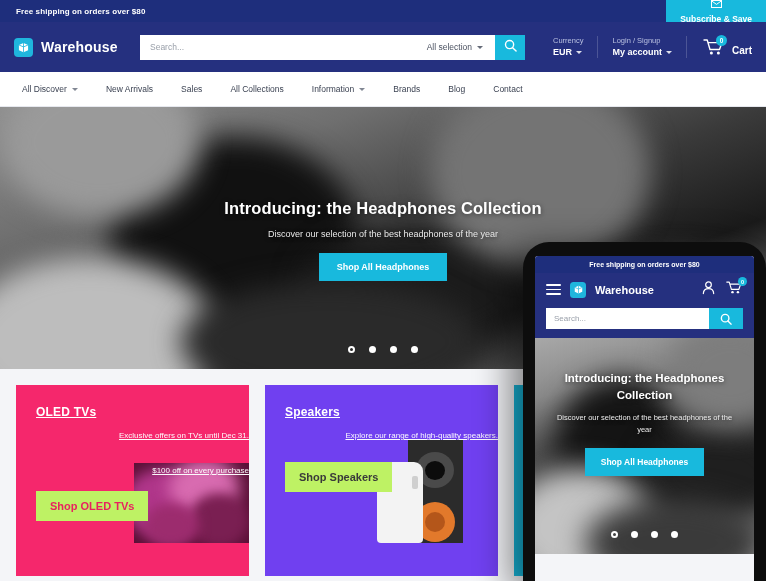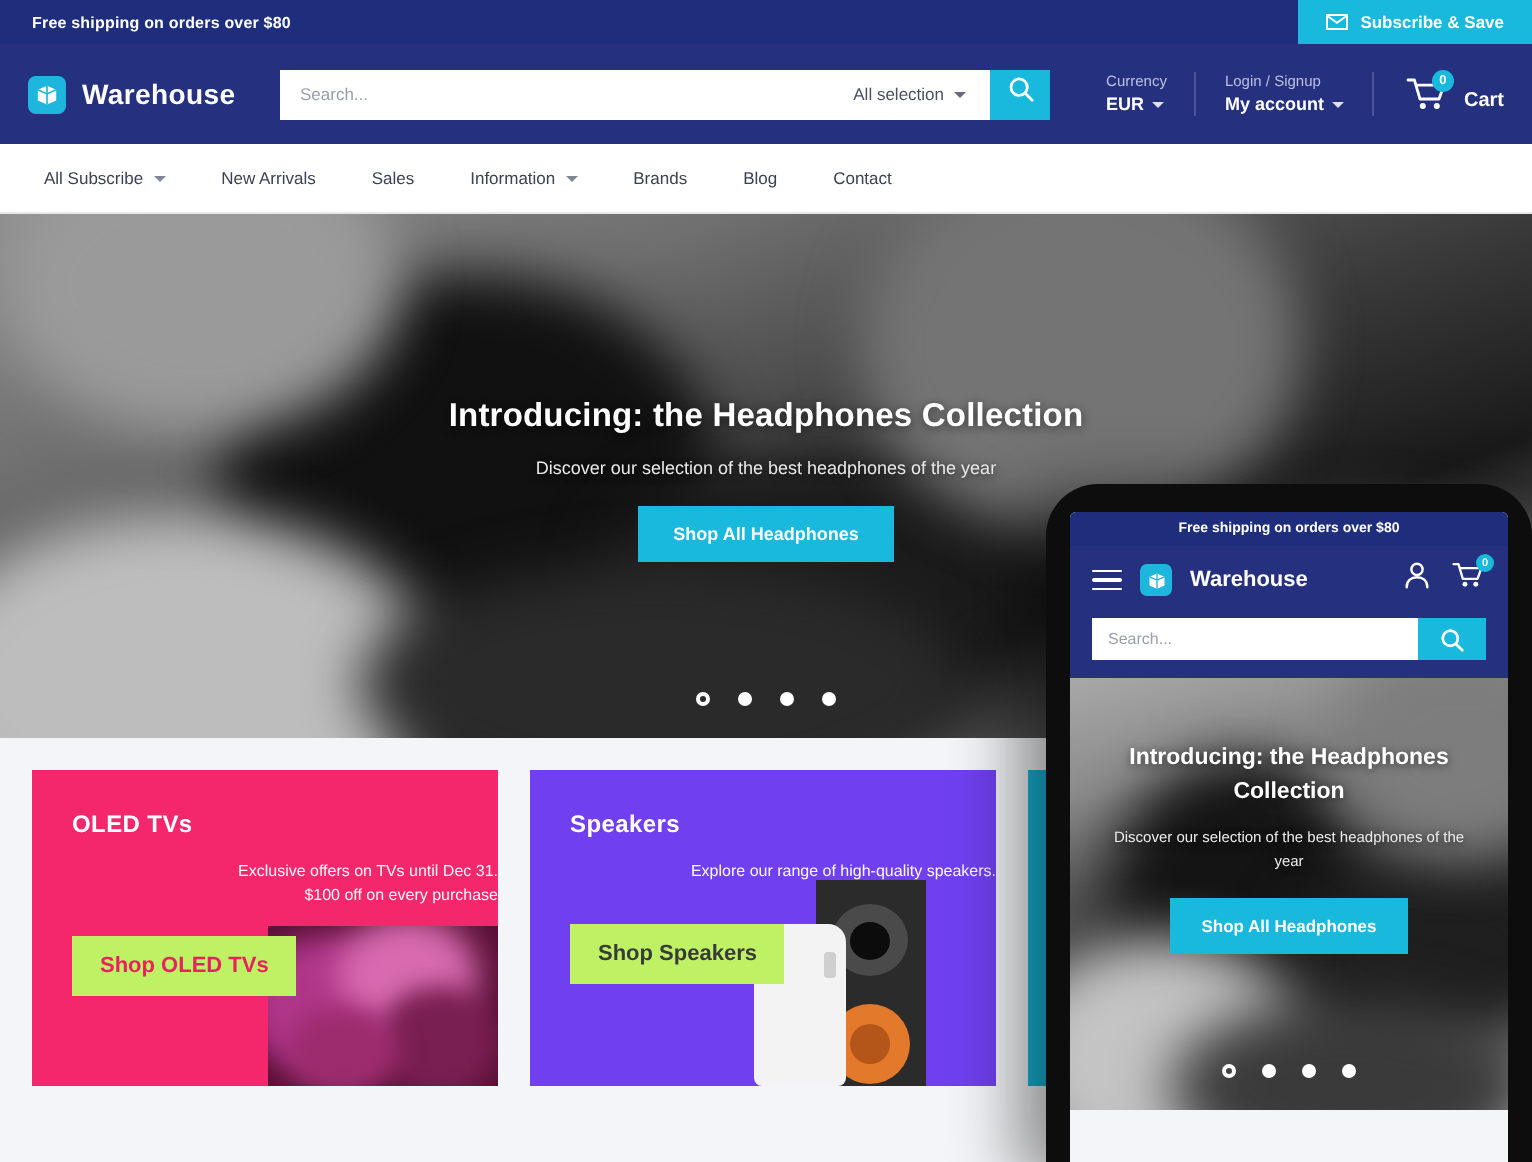--- a/index.html
+++ b/index.html
@@ -16,21 +16,21 @@
     position: relative; height: 22px; background: #1e2e7c;
     display: flex; align-items: center; justify-content: space-between;
   }
   .topbar-msg {
     color: #fff; font-size: 8px; font-weight: bold; padding-left: 16px;
     letter-spacing: .1px;
   }
   .subscribe-btn {
     height: 22px; background: #18b9dd; color: #fff;
     display: flex; align-items: center; gap: 6px;
-    padding: 0 14px; font-size: 8.5px; font-weight: bold; cursor: pointer;
+    padding: 0 14px; font-size: 8.5px; font-weight: bold; cursor: pointer; flex-direction: column;
   }
   .env-icon { width: 11px; height: 8px; position: relative; flex: none; }
   .env-icon svg { display: block; }
 
   
   .header {
     height: 50px; background: #25307f;
     display: flex; align-items: center; padding: 0 14px;
   }
   .brand { display: flex; align-items: center; gap: 8px; width: 120px; flex: none; cursor: pointer; }
@@ -122,27 +122,27 @@
     margin-top: 14px; background: #18b9dd; color: #fff; font-weight: bold;
     font-size: 9px; padding: 9px 18px; cursor: pointer;
   }
   .dots { position: absolute; left: 0; right: 0; bottom: 16px; display: flex; justify-content: center; gap: 14px; z-index: 4; }
   .dot { width: 7px; height: 7px; border-radius: 50%; background: #fff; cursor: pointer; }
   .dot.active { background: transparent; border: 2px solid #fff; width: 7px; height: 7px; }
 
   
   .promos { display: flex; gap: 16px; padding: 16px; }
   .promo {
-    position: relative; width: 233px; height: 158px; overflow: hidden;
-    flex: none; color: #fff;
+    position: relative; width: 233px; height: 191px; overflow: hidden;
+    flex: none; color: #fff; text-decoration: underline;
   }
   .promo-pad { position: relative; z-index: 3; padding: 20px 0 0 20px; }
   .promo-title { font-size: 12px; font-weight: bold; letter-spacing: .2px; }
   .promo-line { font-size: 8px; margin-top: 12px; opacity: .97; text-align: right; }
-  .promo-line.second { margin-top: 3px; }
+  .promo-line.second { margin-top: 26px; }
   .promo-btn {
     display: inline-block; margin-top: 16px; background: #bef264; font-size: 11px;
     font-weight: bold; padding: 9px 14px; cursor: pointer;
   }
   .promo-img { position: absolute; z-index: 1; }
 
   
   .phone {
     position: absolute; left: 523px; top: 242px; width: 243px; height: 345px;
     background: #0d0d0d; border-radius: 26px 26px 0 0;
@@ -263,28 +263,31 @@
             </svg>
           <span class="cart-badge">0</span>
         </span>
         <span class="cart-label">Cart</span>
       </div>
     </div>
   </div>
 
   <div class="nav">
     <div class="nav-item">
-      <span>All Subscribe</span>
+      <span>All Discover</span>
       <span class="caret"></span>
     </div>
     <div class="nav-item">
       <span>New Arrivals</span>
     </div>
     <div class="nav-item">
       <span>Sales</span>
+    </div>
+    <div class="nav-item">
+      <span>All Collections</span>
     </div>
     <div class="nav-item">
       <span>Information</span>
       <span class="caret"></span>
     </div>
     <div class="nav-item">
       <span>Brands</span>
     </div>
     <div class="nav-item">
       <span>Blog</span>

